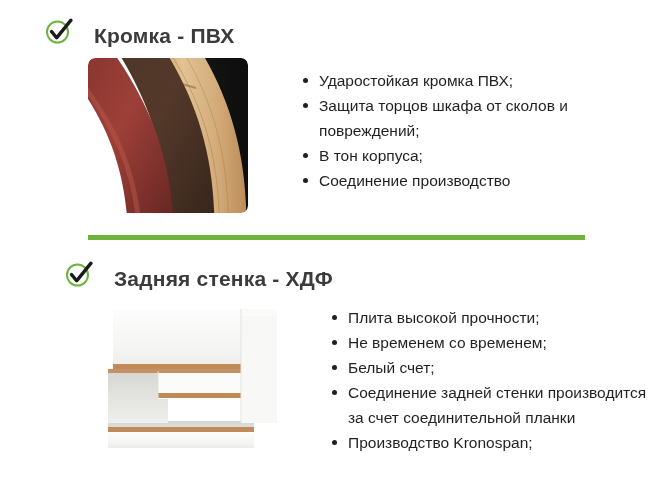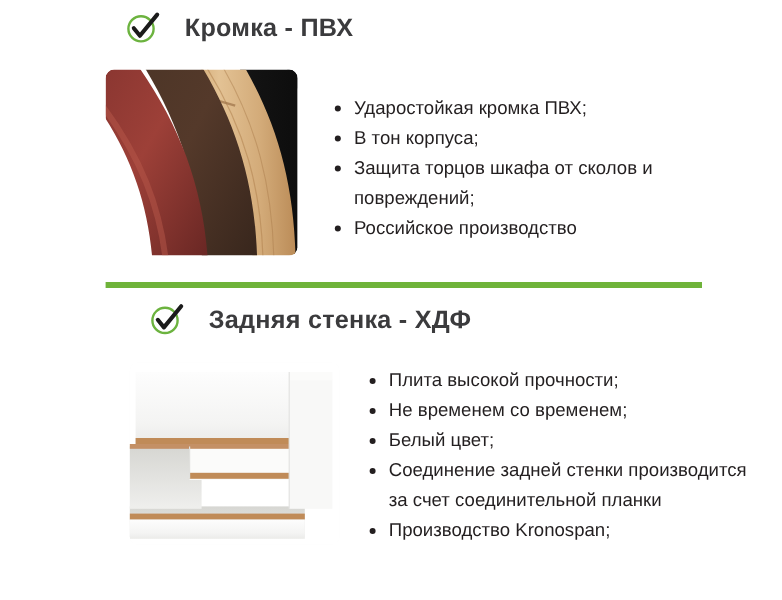--- a/index.html
+++ b/index.html
@@ -26,22 +26,22 @@
   .section {
     position: absolute;
     left: 0;
     width: 652px;
   }
   #section-edge { top: 0; }
   #section-back { top: 243px; margin-left: 20px; }
 
   .section-head {
     display: flex;
-    align-items: center;
-    padding-left: 104px;
+    align-items: flex-end;
+    padding-left: 44px;
     height: 46px;
   }
 
   .check-icon {
     width: 30px;
     height: 30px;
     position: relative;
     flex: 0 0 auto;
     margin-right: 20px;
   }
@@ -52,23 +52,24 @@
     font-weight: bold;
     color: #3b3b3d;
     letter-spacing: 0.2px;
     white-space: nowrap;
     line-height: 1;
   }
 
   
   .section-body {
     display: flex;
-    align-items: center;
+    align-items: flex-start;
     padding-left: 88px;
     margin-top: 12px;
+    gap: 24px;
   }
 
   .photo {
     flex: 0 0 auto;
     border-radius: 7px;
     overflow: hidden;
     position: relative;
     background: #ffffff;
   }
 
@@ -205,23 +206,23 @@
               <path d="M-22 6 C 28 64, 52 120, 52 192" fill="none" stroke="#b8584a" stroke-width="5" opacity="0.5"></path>
 
               <rect x="-40" y="-10" width="44" height="210" fill="#ffffff" transform="rotate(-6 -18 95)"></rect>
             </g>
           </svg>
         </div>
       </div>
 
       <ul class="feature-list" id="list-edge">
         <li>Ударостойкая кромка ПВХ;</li>
+        <li>Защита торцов шкафа от сколов и повреждений;</li>
         <li>В тон корпуса;</li>
-        <li>Защита торцов шкафа от сколов и повреждений;</li>
-        <li>Российское производство</li>
+        <li>Соединение производство</li>
       </ul>
 
     </div>
   </div>
 
   <div class="divider"></div>
 
   <div class="section" id="section-back">
 
     <div class="section-head">
@@ -278,21 +279,21 @@
 
             <line x1="133" y1="8" x2="133" y2="122" stroke="#e3e3e1" stroke-width="1"></line>
             <line x1="50" y1="70" x2="50" y2="97" stroke="#e0e0dd" stroke-width="1"></line>
           </g>
         </svg>
       </div>
 
       <ul class="feature-list" id="list-back">
         <li>Плита высокой прочности;</li>
         <li>Не временем со временем;</li>
-        <li>Белый цвет;</li>
+        <li>Белый счет;</li>
         <li>Соединение задней стенки производится за счет соединительной планки</li>
         <li>Производство Kronospan;</li>
       </ul>
 
     </div>
   </div>
 
 </div>
 
 </body></html>

